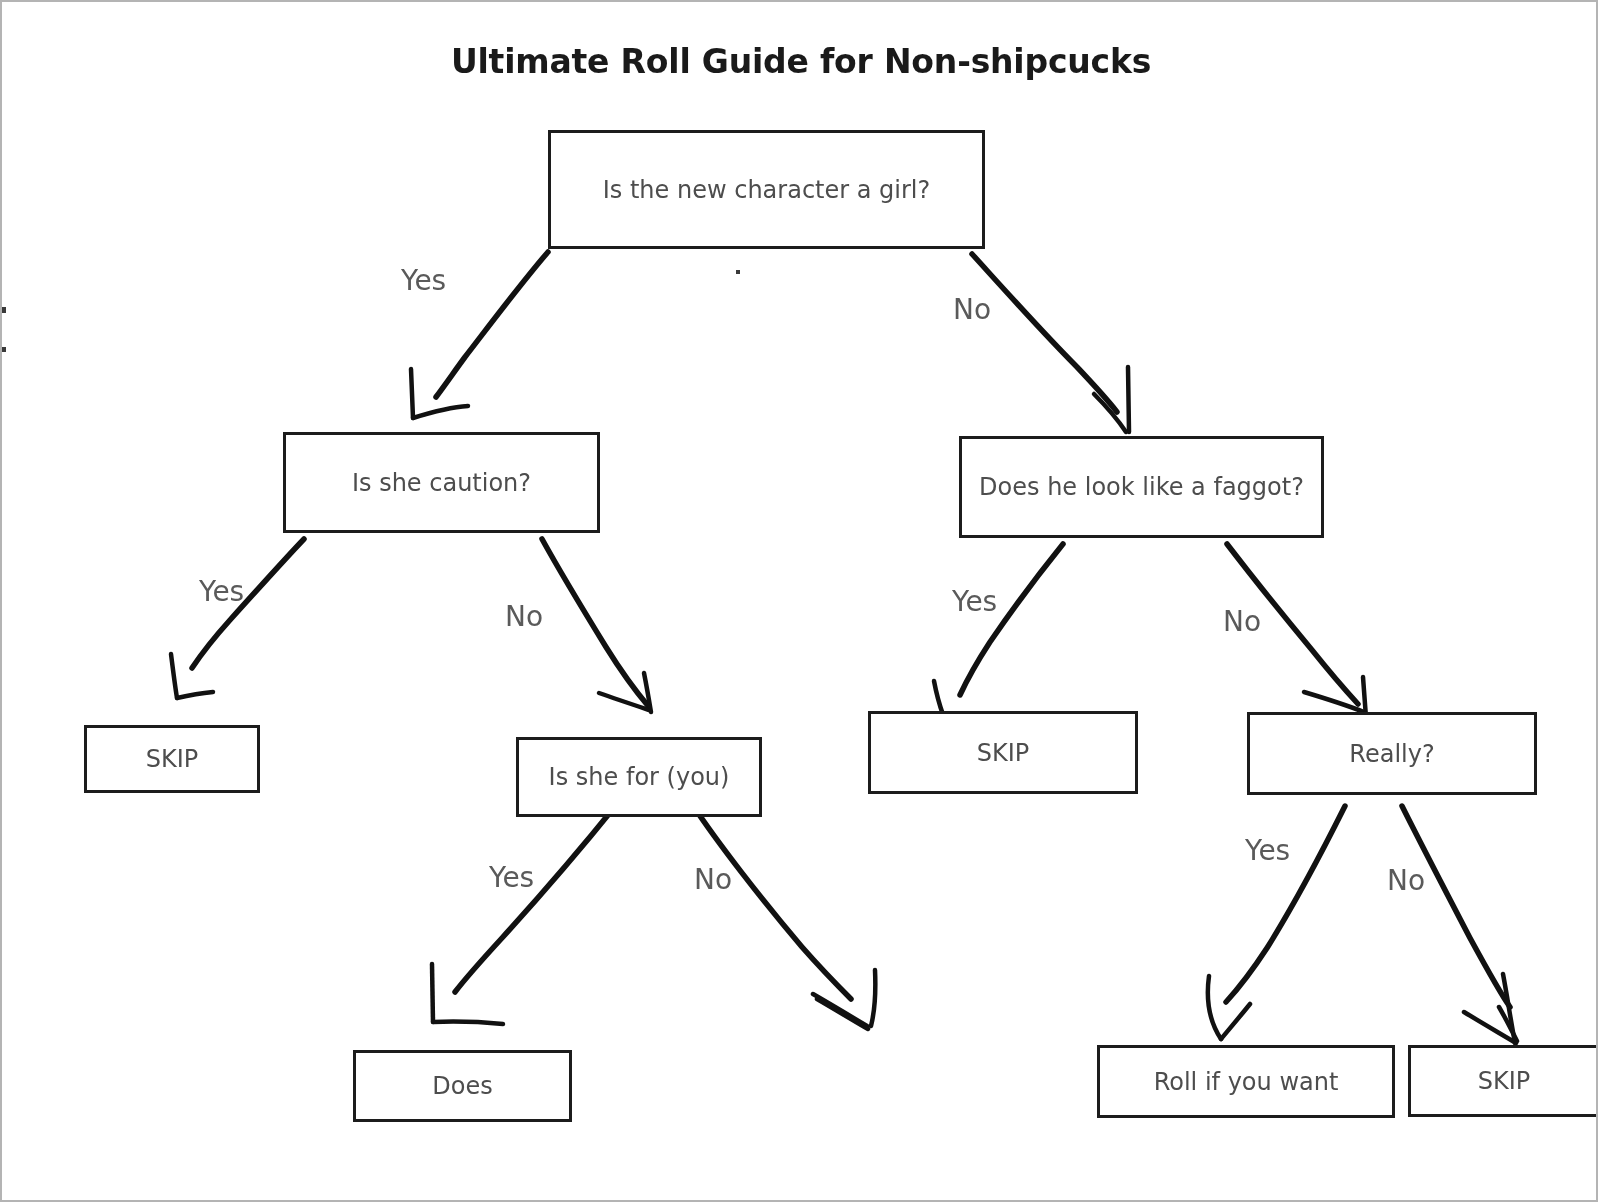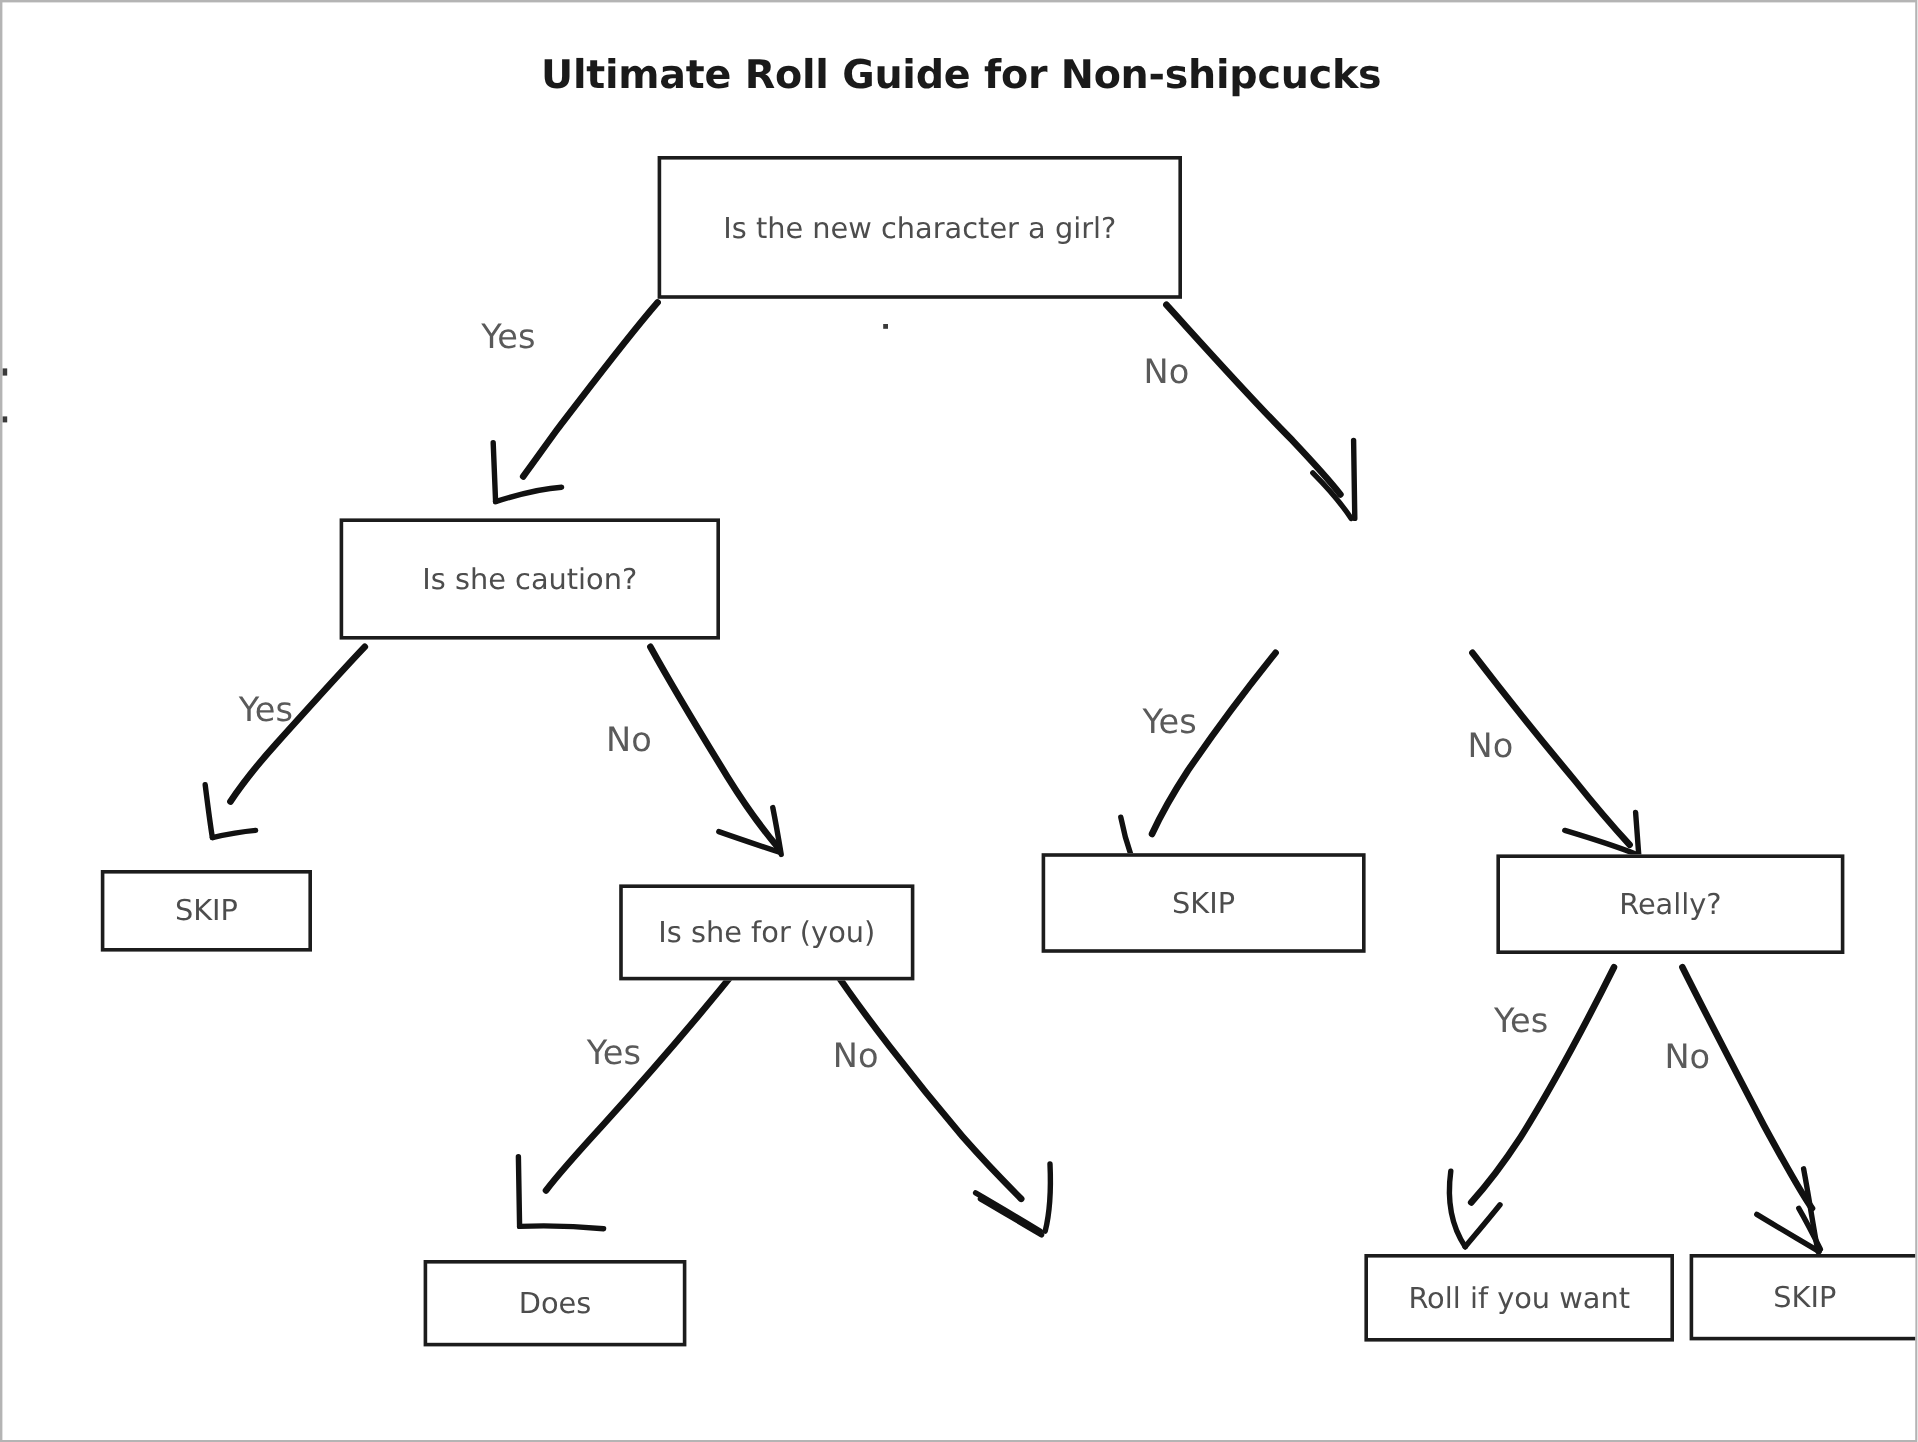--- a/index.html
+++ b/index.html
@@ -157,20 +157,23 @@
   </svg>
 
   <div class="node" style="left:546px; top:128px; width:437px; height:119px;text-align:center;">
     <span class="node-label">Is the new character a girl?</span>
   </div>
 
   <div class="node" style="left:281px; top:430px; width:317px; height:101px;">
     <span class="node-label">Is she caution?</span>
   </div>
 
+  <div class="node" style="left:957px; top:434px; width:365px; height:102px;">
+    <span class="node-label">Does he look like a faggot?</span>
+  </div>
 
   <div class="node" style="left:82px; top:723px; width:176px; height:68px;">
     <span class="node-label">SKIP</span>
   </div>
 
   <div class="node" style="left:514px; top:735px; width:246px; height:80px;">
     <span class="node-label">Is she for (you)</span>
   </div>
 
   <div class="node" style="left:866px; top:709px; width:270px; height:83px;">
@@ -179,21 +182,21 @@
 
   <div class="node" style="left:1245px; top:710px; width:290px; height:83px;">
     <span class="node-label">Really?</span>
   </div>
 
   <div class="node" style="left:351px; top:1048px; width:219px; height:72px;">
     <span class="node-label">Does</span>
   </div>
 
 
-  <div class="node" style="left:1095px; top:1043px; width:258px; height:73px;margin-left:40px;">
+  <div class="node" style="left:1095px; top:1043px; width:298px; height:73px;">
     <span class="node-label">Roll if you want</span>
   </div>
 
   <div class="node" style="left:1406px; top:1043px; width:192px; height:72px;">
     <span class="node-label">SKIP</span>
   </div>
 
   <div class="edge-label" style="left:399px; top:262px;">Yes</div>
   <div class="edge-label" style="left:951px; top:291px;">No</div>
   <div class="edge-label" style="left:197px; top:573px;">Yes</div>

